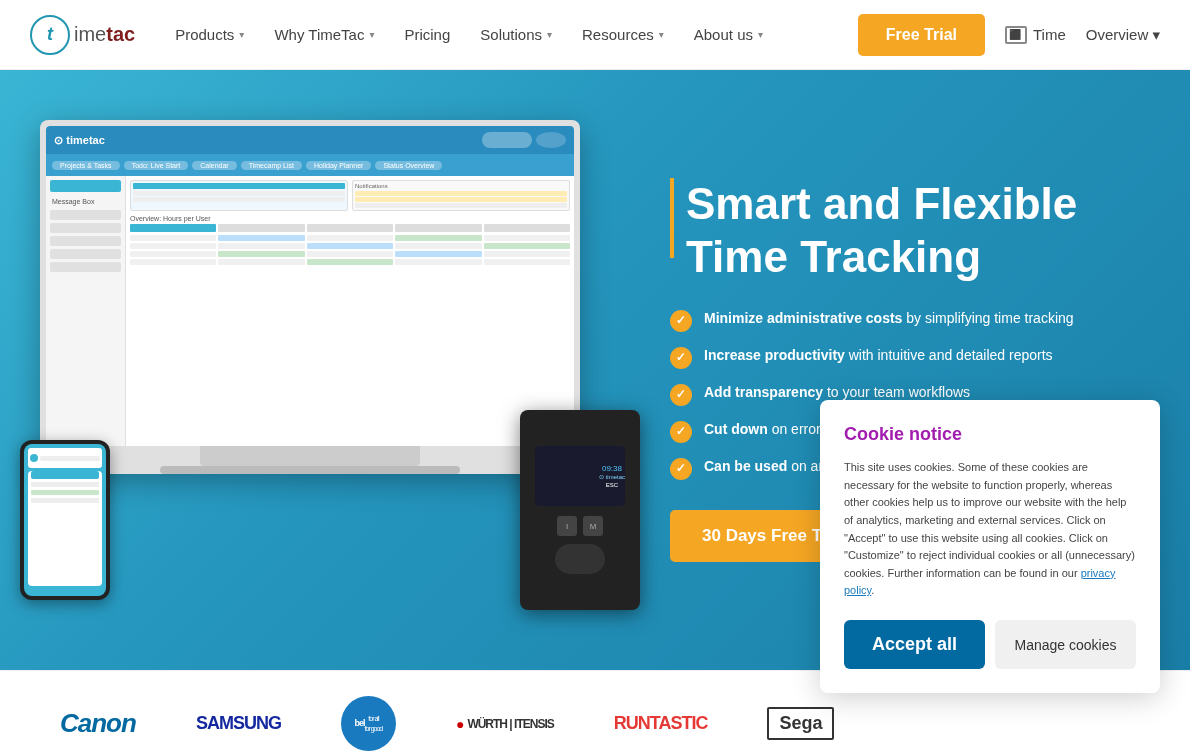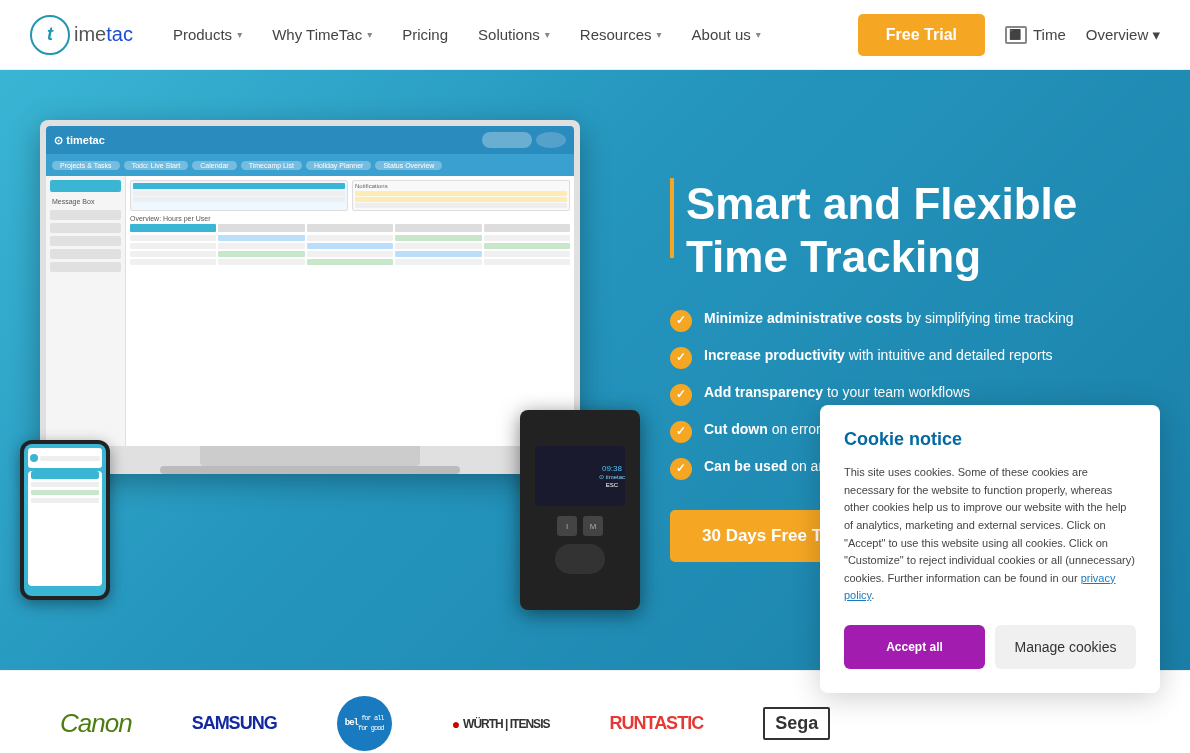--- a/index.html
+++ b/index.html
@@ -34,21 +34,21 @@
       color: #2196b0;
       font-size: 18px;
       font-style: italic;
       font-weight: bold;
     }
     .logo-text {
       color: #555;
       font-size: 20px;
       font-weight: 300;
     }
-    .logo-text span { color: #1d4ed8; font-weight: 400; }
+    .logo-text span { color: #7f1d1d; font-weight: 700; }
     .nav-links {
       display: flex;
       align-items: center;
       gap: 30px;
       flex: 1;
     }
     .nav-item {
       display: flex;
       align-items: center;
       gap: 5px;
@@ -405,45 +405,45 @@
       width: 340px;
       background: #fff;
       border-radius: 8px;
       box-shadow: 0 4px 30px rgba(0,0,0,0.2);
       padding: 24px;
       z-index: 100;
     }
     .cookie-title {
       font-size: 18px;
       font-weight: 700;
-      color: #0369a1;
+      color: #a21caf;
       margin-bottom: 14px;
     }
     .cookie-text {
       font-size: 11px;
       color: #444;
       line-height: 1.6;
       margin-bottom: 20px;
     }
     .cookie-link {
       color: #1a7abf;
       text-decoration: underline;
     }
     .cookie-buttons {
       display: flex;
       gap: 10px;
     }
     .cookie-accept {
       flex: 1;
-      background: #a21caf;
+      background: #0369a1;
       color: #fff;
       border: none;
       padding: 14px;
       border-radius: 6px;
-      font-size: 12px;
+      font-size: 18px;
       font-weight: 600;
       cursor: pointer;
     }
     .cookie-manage {
       flex: 1;
       background: #f0f0f0;
       color: #333;
       border: none;
       padding: 14px;
       border-radius: 6px;
@@ -641,23 +641,23 @@
       <li class="hero-feature">
         <div class="check-icon"></div>
         <span class="feature-text"><strong>Can be used</strong> on any device, anywhere</span>
       </li>
     </ul>
     <button class="trial-btn">30 Days Free Trial</button>
   </div>
 </section>
 
 <div class="logos-bar">
-  <div class="brand-logo" style="color:#4d7c0f;font-size:26px;font-style:italic;font-weight:400;letter-spacing:-1px;">Canon</div>
+  <div class="brand-logo" style="color:#0369a1;font-size:26px;font-style:italic;font-weight:700;letter-spacing:-1px;">Canon</div>
   <div class="brand-logo samsung">SAMSUNG</div>
-  <div class="brand-logo bel" style="font-size:9px;line-height:1.3;text-align:right;font-family:Liberation Mono, monospace;">bel<br><span style="font-size:7px;font-weight:400;">for all<br>for good</span></div>
+  <div class="brand-logo bel" style="font-size:9px;line-height:1.3;text-align:center;">bel<br><span style="font-size:7px;font-weight:400;">for all<br>for good</span></div>
   <div class="brand-logo wurth" style="display:flex;align-items:center;gap:4px;">
       <span style="color:#cc0000;">●</span>
       <span style="font-size:12px;color:#333;">WÜRTH | ITENSIS</span>
     </div>
   <div class="brand-logo runtastic">RUNTASTIC</div>
   <div style="font-size:18px;font-weight:700;color:#333;border:2px solid #333;padding:4px 10px;border-radius:2px;">Sega</div>
 </div>
 
 <div class="cookie-overlay">
   <h3 class="cookie-title">Cookie notice</h3>

